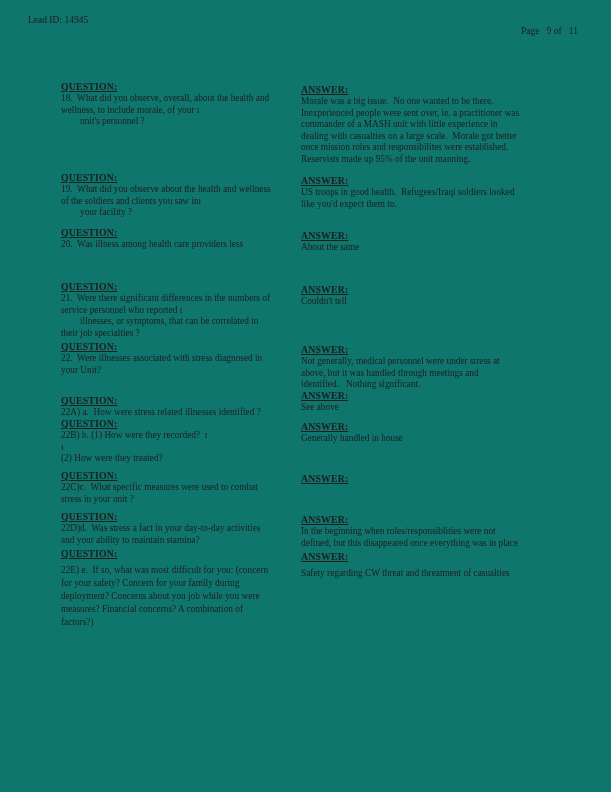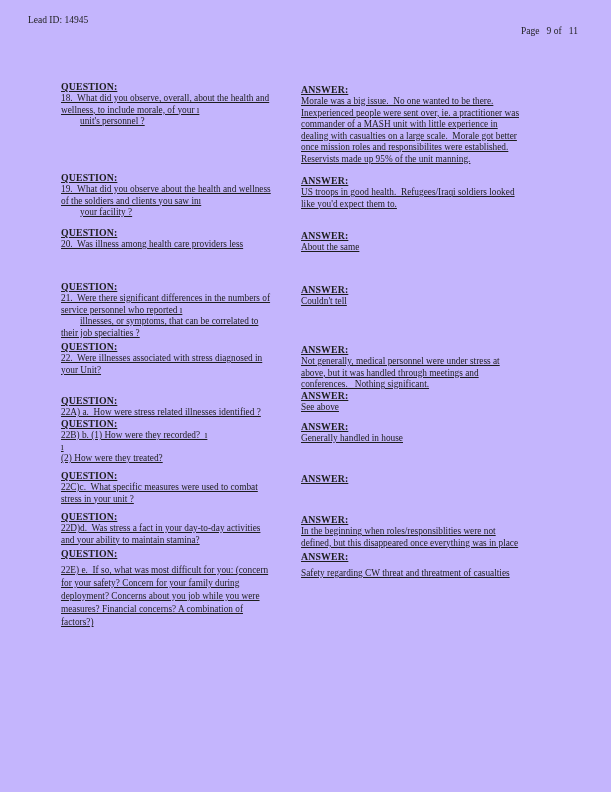--- a/index.html
+++ b/index.html
@@ -1,32 +1,32 @@
 <!DOCTYPE html>
 <html><head>
 <meta charset="utf-8">
 <style>
   html,body{margin:0;padding:0;background:#e8e8e8;}
   .page{
     position:relative;
     width:611px;height:792px;
     margin:0 auto;
-    background:#c4b5fd;
+    background:#0f766e;
     font-family:"Liberation Serif", serif;
     color:#1d1d1d;
     overflow:hidden;
   }
   .hdr-left{position:absolute;left:28px;top:15px;font-size:9.5px;white-space:pre;}
   .hdr-right{position:absolute;left:521px;top:26px;font-size:9.5px;white-space:pre;}
   .row{position:absolute;left:0;width:611px;}
   .qcol{position:absolute;left:61px;top:0;width:239px;}
   .acol{position:absolute;left:301px;top:3px;width:275px;}
   .acol-up{top:-5px;}
   .lbl{font-weight:bold;font-size:9.8px;line-height:12px;letter-spacing:.15px;white-space:pre;text-decoration:underline;}
-  .ln{font-size:9.3px;line-height:11.5px;white-space:pre;text-decoration:underline;}
+  .ln{font-size:9.3px;line-height:11.5px;white-space:pre;}
   .ind{padding-left:19px;}
   .q22e .lbl{margin-bottom:4px;}
   .q22e .ln{line-height:13px;}
 </style>
 </head>
 <body>
 
 <div class="page">
 
   <div class="hdr-left">Lead ID: 14945</div>
@@ -92,21 +92,21 @@
   <section class="row" style="top:341px">
     <div class="qcol">
       <div class="lbl">QUESTION:</div>
       <div class="ln">22.  Were illnesses associated with stress diagnosed in</div>
       <div class="ln">your Unit?</div>
     </div>
     <div class="acol">
       <div class="lbl">ANSWER:</div>
       <div class="ln">Not generally, medical personnel were under stress at</div>
       <div class="ln">above, but it was handled through meetings and</div>
-      <div class="ln">conferences.   Nothing significant.</div>
+      <div class="ln">identified.   Nothing significant.</div>
     </div>
   </section>
 
   <section class="row" style="top:395px">
     <div class="qcol">
       <div class="lbl">QUESTION:</div>
       <div class="ln">22A) a.  How were stress related illnesses identified ?</div>
     </div>
     <div class="acol acol-up">
       <div class="lbl">ANSWER:</div>

